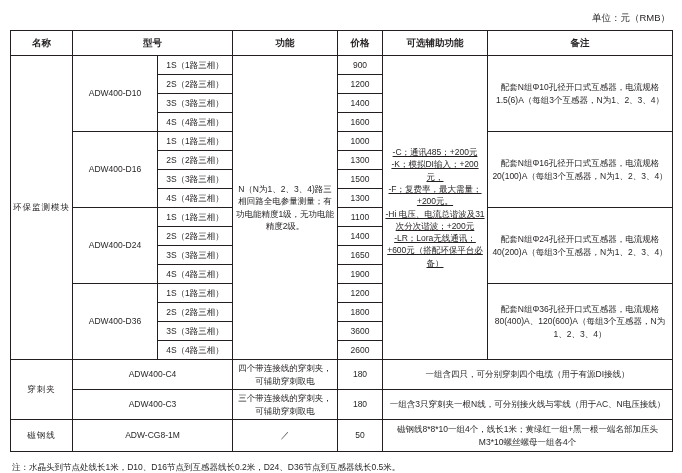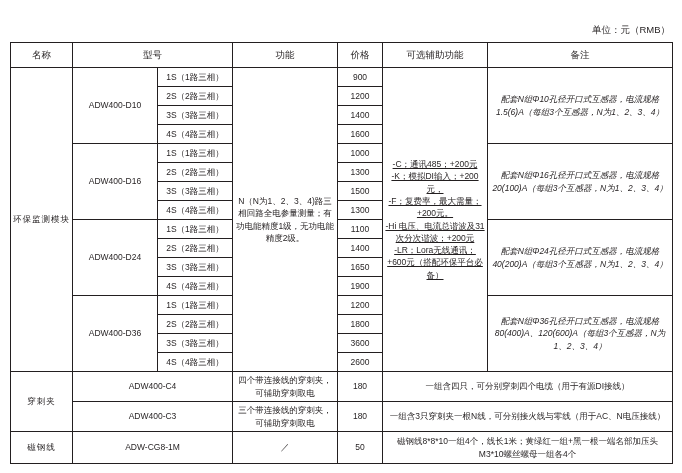--- a/index.html
+++ b/index.html
@@ -12,21 +12,21 @@
     background: #ffffff;
     font-family: "Liberation Sans", sans-serif;
     color: #231f20;
     font-size: 9px;
   }
   .page {
     position: relative;
     width: 682px;
     height: 460px;
     box-sizing: border-box;
-    padding: 16px 10px;
+    padding: 4px 10px;
   }
   .unit-line {
     text-align: right;
     font-size: 9.5px;
     padding: 8px 2px 5px 0;
     color: #231f20;
   }
   table.spec {
     border-collapse: collapse;
     width: 662px;
@@ -36,21 +36,21 @@
     border: 1px solid #231f20;
     text-align: center;
     vertical-align: middle;
     font-weight: normal;
     font-size: 8.5px;
     line-height: 1.45;
     padding: 1px 2px;
     color: #231f20;
   }
   table.spec th {
-    font-weight: normal;
+    font-weight: bold;
     font-size: 9.5px;
     height: 22px;
     text-align: center;
   }
   td.cat {
     font-weight: bold;
     font-size: 10px;
     letter-spacing: 1px;
     line-height: 1.5;
     margin-left: 41px;
@@ -76,21 +76,20 @@
     line-height: 1.65;
     text-align: left;
     padding: 2px 4px;
     text-decoration: underline;
   }
   td.remark {
     font-size: 8px;
     line-height: 1.7;
     text-align: left;
     padding: 2px 5px;
-    font-style: italic;
   }
   td.remark-c {
     font-size: 8.5px;
     line-height: 1.6;
     text-align: center;
     padding: 2px 5px;
   }
   .note {
     font-size: 8.5px;
     padding: 9px 2px 0 2px;
@@ -232,13 +231,14 @@
       <tr style="height:32px">
         <td class="cat">磁钢线</td>
         <td class="model" colspan="2">ADW-CG8-1M</td>
         <td class="slash">／</td>
         <td class="price">50</td>
         <td class="remark-c" colspan="2">磁钢线8*8*10一组4个，线长1米；黄绿红一组+黑一根一端名部加压头M3*10螺丝螺母一组各4个</td>
       </tr>
     </tbody>
   </table>
 
+  <div class="note">注：水晶头到节点处线长1米，D10、D16节点到互感器线长0.2米，D24、D36节点到互感器线长0.5米。</div>
 </div>
 
 </body></html>

